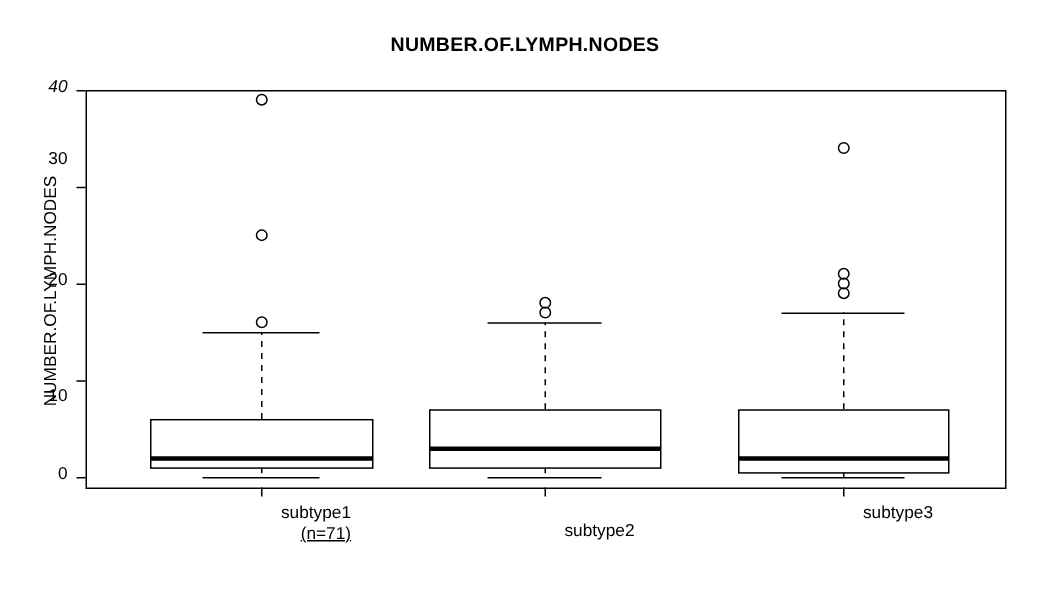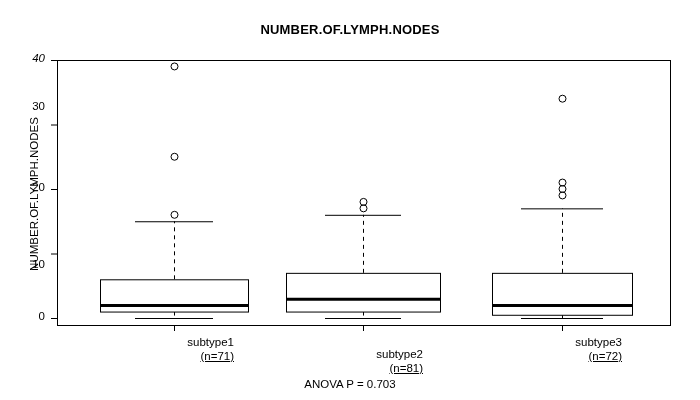--- a/index.html
+++ b/index.html
@@ -86,18 +86,17 @@
 
   <div id="ytick-labels">
       <div class="ytick-label" style="left: 19px; top: 310px;">0</div>
       <div class="ytick-label" style="left: 19px; top: 245.5px; margin-top: 12px;">10</div>
       <div class="ytick-label" style="left: 19px; top: 181px;">20</div>
       <div class="ytick-label" style="left: 19px; top: 100px;">30</div>
       <div class="ytick-label" style="left: 19px; top: 52px; font-style: italic;">40</div>
     </div>
   <div id="xtick-labels">
       <div class="xtick-label" style="left: 114px; top: 335px; width: 120px;"><span>subtype1</span><span class="l2">(n=71)</span></div>
-      <div class="xtick-label" style="left: 303px; top: 335px; width: 120px; margin-top: 12px;"><span>subtype2</span><span class="l2">(n=81)</span></div>
-      <div class="xtick-label" style="left: 502px; top: 335px; width: 120px;"><span>subtype3</span><span class="l2">(n=72)</span></div>
+      <div class="xtick-label" style="left: 303px; top: 335px; width: 120px; margin-top: 12px;"><span>subtype2</span></div>
+      <div class="xtick-label" style="left: 502px; top: 335px; width: 120px;"><span>subtype3</span></div>
     </div>
 
-  <div class="anova">ANOVA P = 0.703</div>
 </div>
 
 </body></html>

